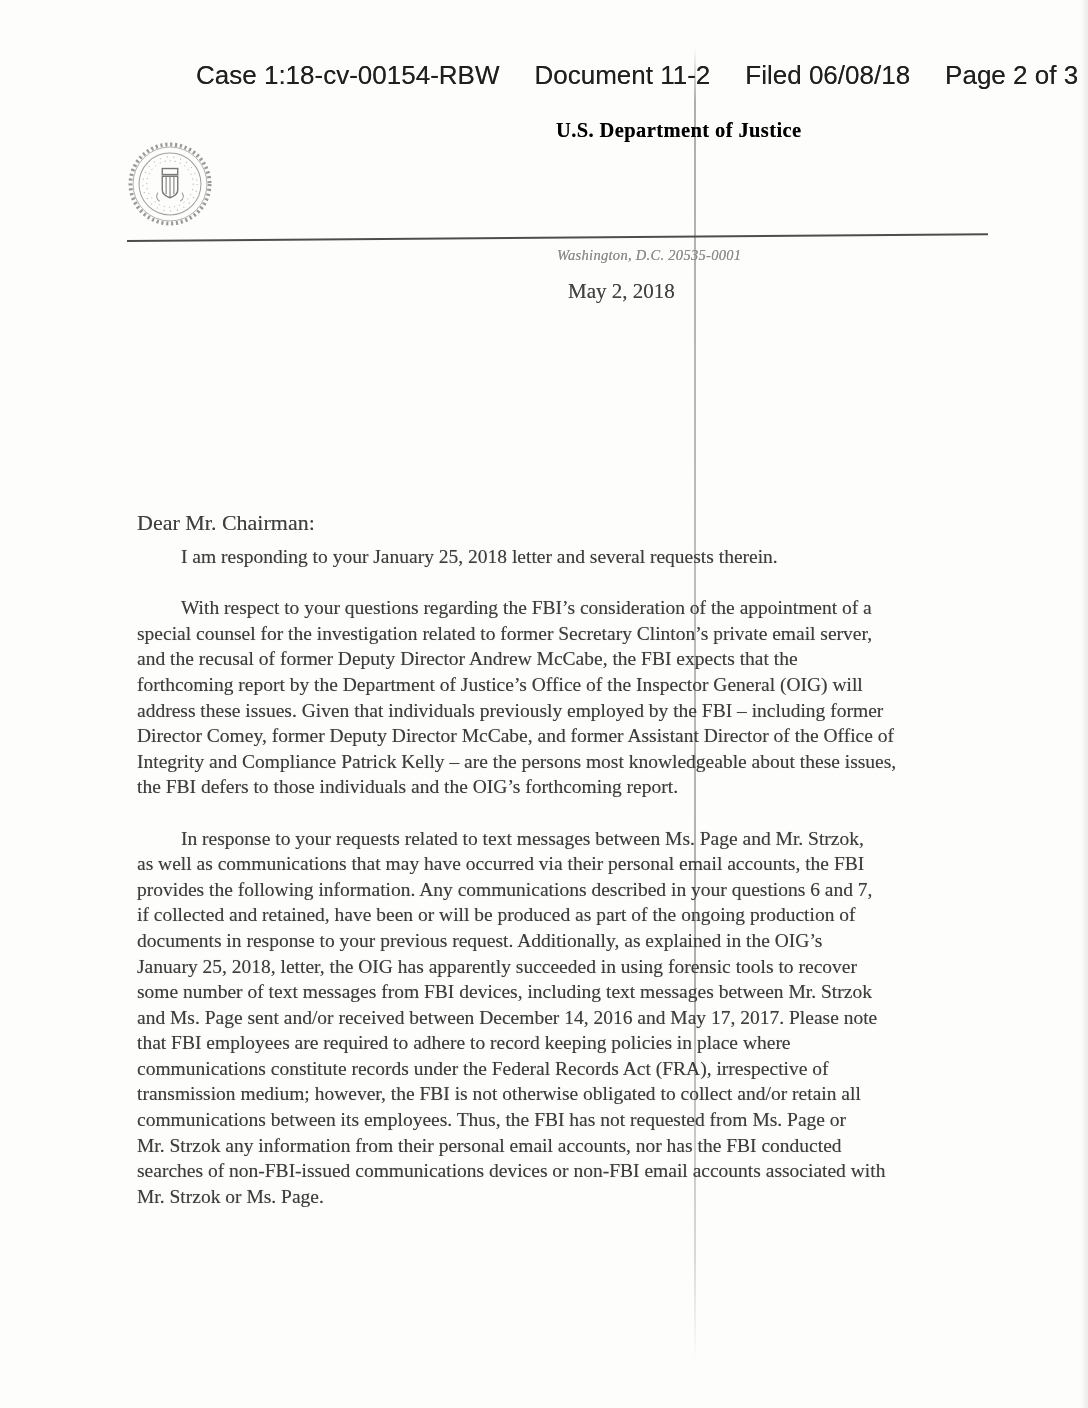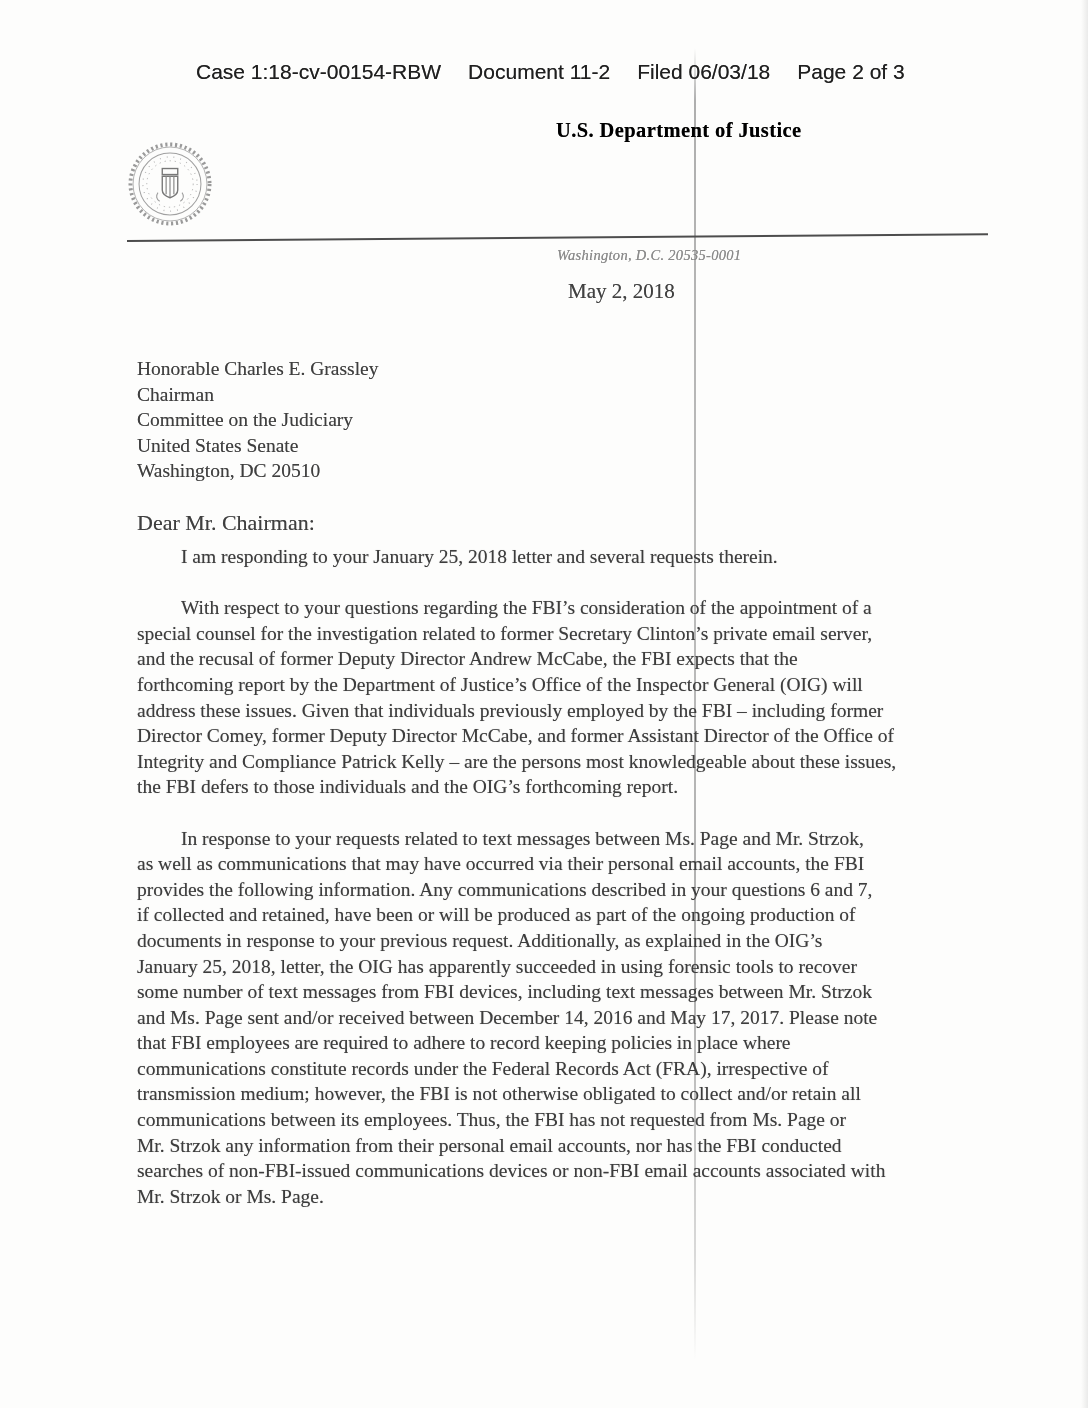--- a/index.html
+++ b/index.html
@@ -23,23 +23,23 @@
     background:linear-gradient(to bottom,
       rgba(110,110,110,0.0) 0%,
       rgba(110,110,110,0.55) 4%,
       rgba(110,110,110,0.45) 40%,
       rgba(110,110,110,0.55) 70%,
       rgba(110,110,110,0.25) 92%,
       rgba(110,110,110,0.0) 100%);
   }
   .stamp{
     position:absolute;top:60px;left:196px;
-    display:flex;gap:27px;
+    display:flex;gap:35px;
     font-family:"Liberation Sans", sans-serif;
-    font-size:21px;color:#1f1f1f;
+    font-size:26px;color:#1f1f1f;
     white-space:nowrap;
     text-shadow:0 0 0.5px rgba(30,30,30,0.7);
     justify-content:flex-end;
   }
   .seal{position:absolute;left:127px;top:141px;width:86px;height:86px;}
   .lh-dept{
     position:absolute;left:556px;top:119px;
     font-size:20.5px;font-weight:bold;color:#000000;
     letter-spacing:0.4px;
     text-shadow:0 0 0.6px rgba(40,40,40,0.65);
@@ -94,21 +94,21 @@
 <body>
 
 <div class="page">
 
   <div class="edge-noise"></div>
   <div class="scan-line"></div>
 
   <div class="stamp">
     <span>Case 1:18-cv-00154-RBW</span>
     <span>Document 11-2</span>
-    <span>Filed 06/03/18</span>
+    <span>Filed 06/08/18</span>
     <span>Page 2 of 3</span>
   </div>
 
   <div class="seal">
     <svg width="86" height="86" viewBox="0 0 100 100">
 
       <circle cx="50" cy="50" r="46" fill="none" stroke="#9a9a9a" stroke-width="4.5" stroke-dasharray="2.5 3.2"></circle>
       <circle cx="50" cy="50" r="43" fill="none" stroke="#a6a6a6" stroke-width="1"></circle>
       <circle cx="50" cy="50" r="36" fill="none" stroke="#a0a0a0" stroke-width="1.2"></circle>
       <circle cx="50" cy="50" r="27" fill="none" stroke="#a8a8a8" stroke-width="1" stroke-dasharray="1.5 4.5"></circle>
@@ -124,25 +124,20 @@
       <path d="M36 60 q-4 6 2 10" fill="none" stroke="#9e9e9e" stroke-width="1.2"></path>
       <path d="M64 60 q4 6 -2 10" fill="none" stroke="#9e9e9e" stroke-width="1.2"></path>
     </svg>
   </div>
 
   <div class="lh-dept">U.S. Department of Justice</div>
   <div class="lh-rule"></div>
   <div class="lh-address">Washington, D.C. 20535-0001</div>
   <div class="lh-date">May 2, 2018</div>
 
-  <div class="recipient pre">Honorable Charles E. Grassley
-Chairman
-Committee on the Judiciary
-United States Senate
-Washington, DC 20510</div>
 
   <div class="salutation">Dear Mr. Chairman:</div>
 
   <div class="body-text">
     <p class="pre">I am responding to your January 25, 2018 letter and several requests therein.</p>
     <p class="pre">With respect to your questions regarding the FBI’s consideration of the appointment of a
 special counsel for the investigation related to former Secretary Clinton’s private email server,
 and the recusal of former Deputy Director Andrew McCabe, the FBI expects that the
 forthcoming report by the Department of Justice’s Office of the Inspector General (OIG) will
 address these issues.  Given that individuals previously employed by the FBI – including former

